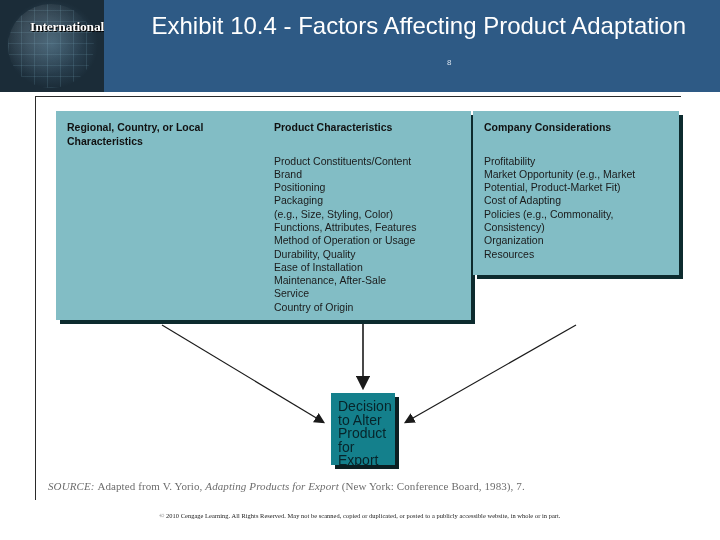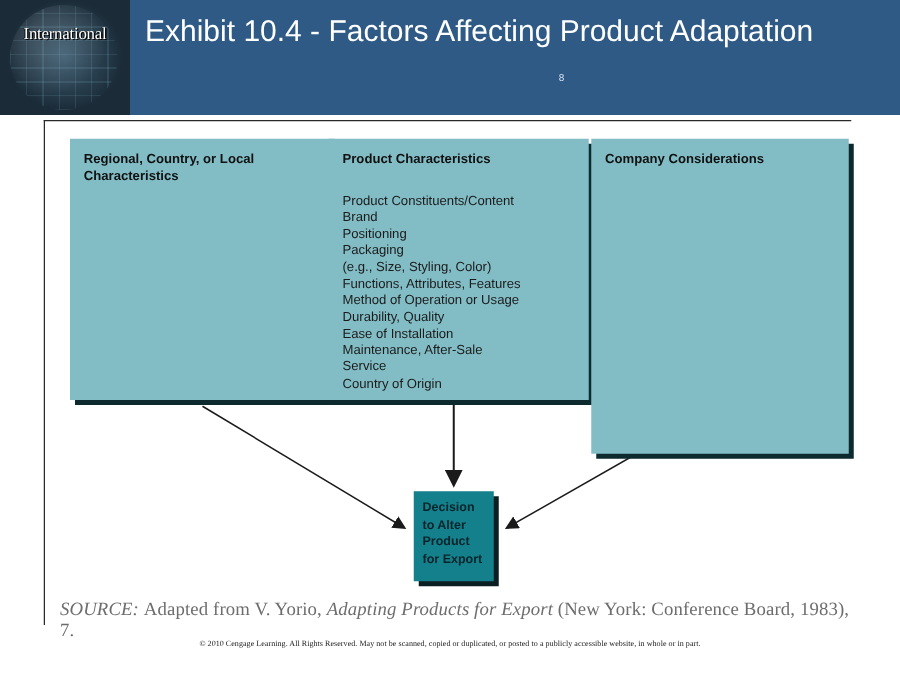--- a/index.html
+++ b/index.html
@@ -39,35 +39,35 @@
     border-radius: 50%;
     background:
       radial-gradient(circle at 36% 30%, rgba(255,255,255,0.10) 0 18%, rgba(255,255,255,0) 60%),
       repeating-linear-gradient(90deg, rgba(120,170,190,0.18) 0 1px, rgba(0,0,0,0) 1px 13px),
       repeating-linear-gradient(0deg, rgba(120,170,190,0.16) 0 1px, rgba(0,0,0,0) 1px 11px);
   }
   .logo-text {
     position: absolute;
     left: 0; top: 18px;
     width: 104px;
-    text-align: center;
+    text-align: right;
     z-index: 3;
     color: #ffffff;
     font-family: "Liberation Serif", serif;
-    font-weight: normal;
+    font-weight: bold;
     font-size: 13.5px;
     line-height: 17px;
     letter-spacing: -0.2px;
     text-shadow: 1px 1px 0 #000, -1px 0 0 rgba(0,0,0,.6);
   }
   .slide-title {
     position: absolute;
     left: 116px; top: 10px;
     width: 570px;
-    text-align: left;
+    text-align: right;
     color: #ffffff;
     font-size: 24px;
     line-height: 31px;
     font-weight: normal;
   }
   .page-number {
     position: absolute;
     left: 447px; top: 58px;
     color: #d8e3ee;
     font-size: 8px;
@@ -101,48 +101,48 @@
   .col-box .box-list {
     color: #1b1b1b;
     font-size: 10.5px;
     line-height: 13.3px;
     white-space: pre-line;
     margin-top: 20px;
   }
 
   #box-regional { left: 20px;  top: 14px;  width: 212px; height: 209px; }
   #box-product  { left: 227px; top: 14px; width: 208px; height: 209px; }
-  #box-company  { left: 437px; top: 14px; width: 206px; height: 252px; }
+  #box-company  { left: 437px; top: 14px; width: 206px; height: 164px; }
 
   
   .decision-box {
     position: absolute;
     left: 295px; top: 296px;
     width: 64px; height: 72px;
     background: #14808c;
     box-shadow: 4px 4px 0 0 #0b1f22;
     box-sizing: border-box;
     padding: 7px 5px 4px 7px;
   }
   .decision-box .dec-text {
     color: #07242a;
-    font-weight: bold;
-    font-size: 10px;
+    font-weight: normal;
+    font-size: 14px;
     line-height: 13.5px;
     white-space: pre-line;
   }
 
   .arrows { position: absolute; left: 0; top: 0; width: 646px; height: 404px; pointer-events: none; }
 
   .source-line {
     position: absolute;
     left: 12px; top: 383px;
     color: #6d6d6d;
     font-family: "Liberation Serif", serif;
-    font-size: 15px;
+    font-size: 11px;
     font-style: italic;
     letter-spacing: 0.1px;
   }
   .source-line .up { font-style: normal; }
 
   .footer {
     position: absolute;
     left: 0; top: 512px;
     width: 720px;
     text-align: center;
@@ -193,20 +193,28 @@
 Method of Operation or Usage
 Durability, Quality
 Ease of Installation
 Maintenance, After-Sale
   Service
 Country of Origin</div>
   </div>
 
   <div class="col-box" id="box-company">
     <div class="box-title">Company Considerations</div>
+    <div class="box-list">Profitability
+Market Opportunity (e.g., Market
+  Potential, Product-Market Fit)
+Cost of Adapting
+Policies (e.g., Commonality,
+  Consistency)
+Organization
+Resources</div>
   </div>
 
   <div class="decision-box">
     <div class="dec-text">Decision
 to Alter
 Product
 for Export</div>
   </div>
 
   <div class="source-line"><span>SOURCE: </span><span class="up">Adapted from V. Yorio, </span><span>Adapting Products for Export</span><span class="up"> (New York: Conference Board, 1983), 7.</span></div>

